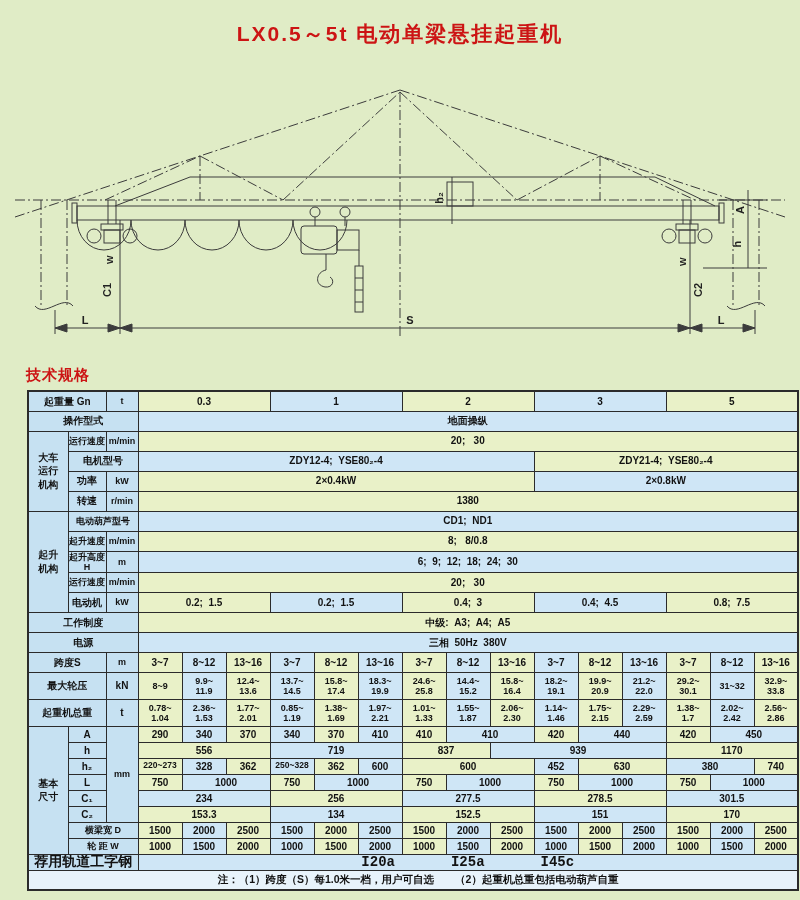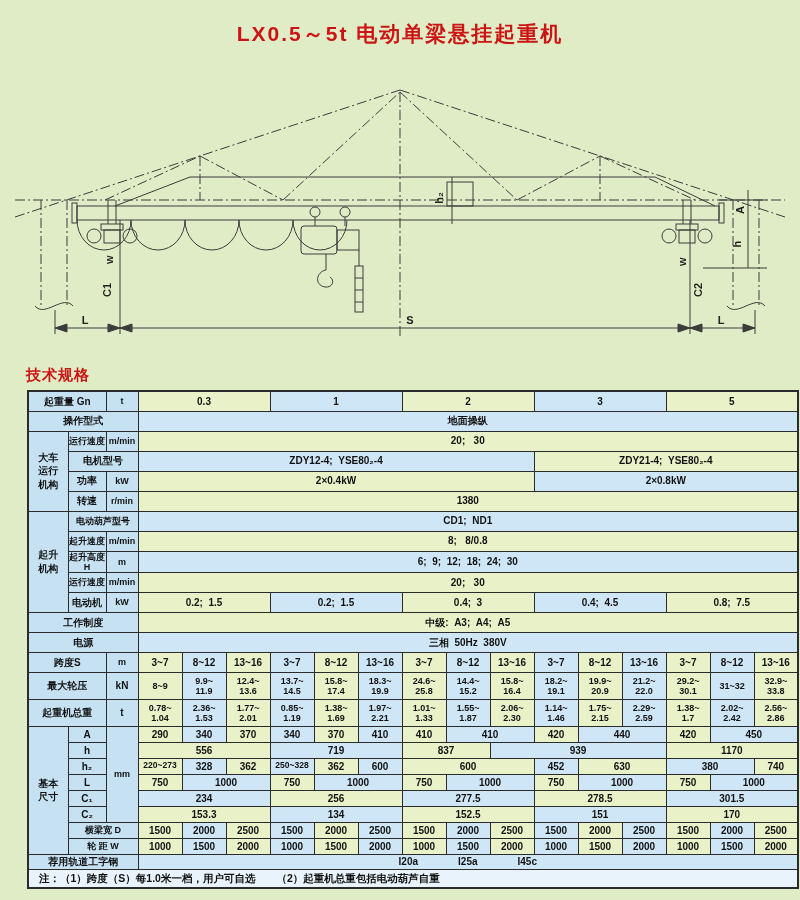--- a/index.html
+++ b/index.html
@@ -32,28 +32,28 @@
     font-size:10px;font-weight:bold;color:#121212;
     white-space:pre-line;line-height:1.12;overflow:hidden;
   }
   td.lab{background:var(--label-blue,#c6e1f2);}
   td.g{background:var(--cell-green,#e9f1c8);}
   td.b{background:var(--cell-blue,#cfe6f6);}
   td.grp{padding:8px 8px;line-height:1.35;}
   td.u{font-size:9px;}
   td.s9{font-size:9px;}
   td.sm{font-size:8.5px;}
-  td.note{background:var(--note-bg,#e8f3fb);text-align:left;padding-left:10px;font-size:10.5px;}
+  td.note{background:var(--note-bg,#e8f3fb);text-align:center;padding-left:10px;font-size:10.5px;}
   tr{height:20px;}
   tr:nth-child(15),tr:nth-child(16){height:27px;}
   tr:nth-child(15) td,tr:nth-child(16) td{font-size:9px;}
   tr:nth-child(15) td.lab,tr:nth-child(16) td.lab{font-size:10px;}
   tr:nth-child(n+17):nth-child(-n+24){height:16px;}
   tr:nth-child(25){height:15px;}
-  tr:nth-child(25) td{font-size:10px;}
+  tr:nth-child(25) td{font-size:14px;font-family:Liberation Mono, monospace;}
   tr:nth-child(26){height:19px;}
 </style>
 </head>
 <body>
 
 <div class="title">LX0.5～5t 电动单梁悬挂起重机</div>
 
 <svg class="drawing" width="770" height="282" viewBox="0 0 770 282">
   <g stroke="#3c3c3c" fill="none" stroke-width="1">
     <g class="dd">

